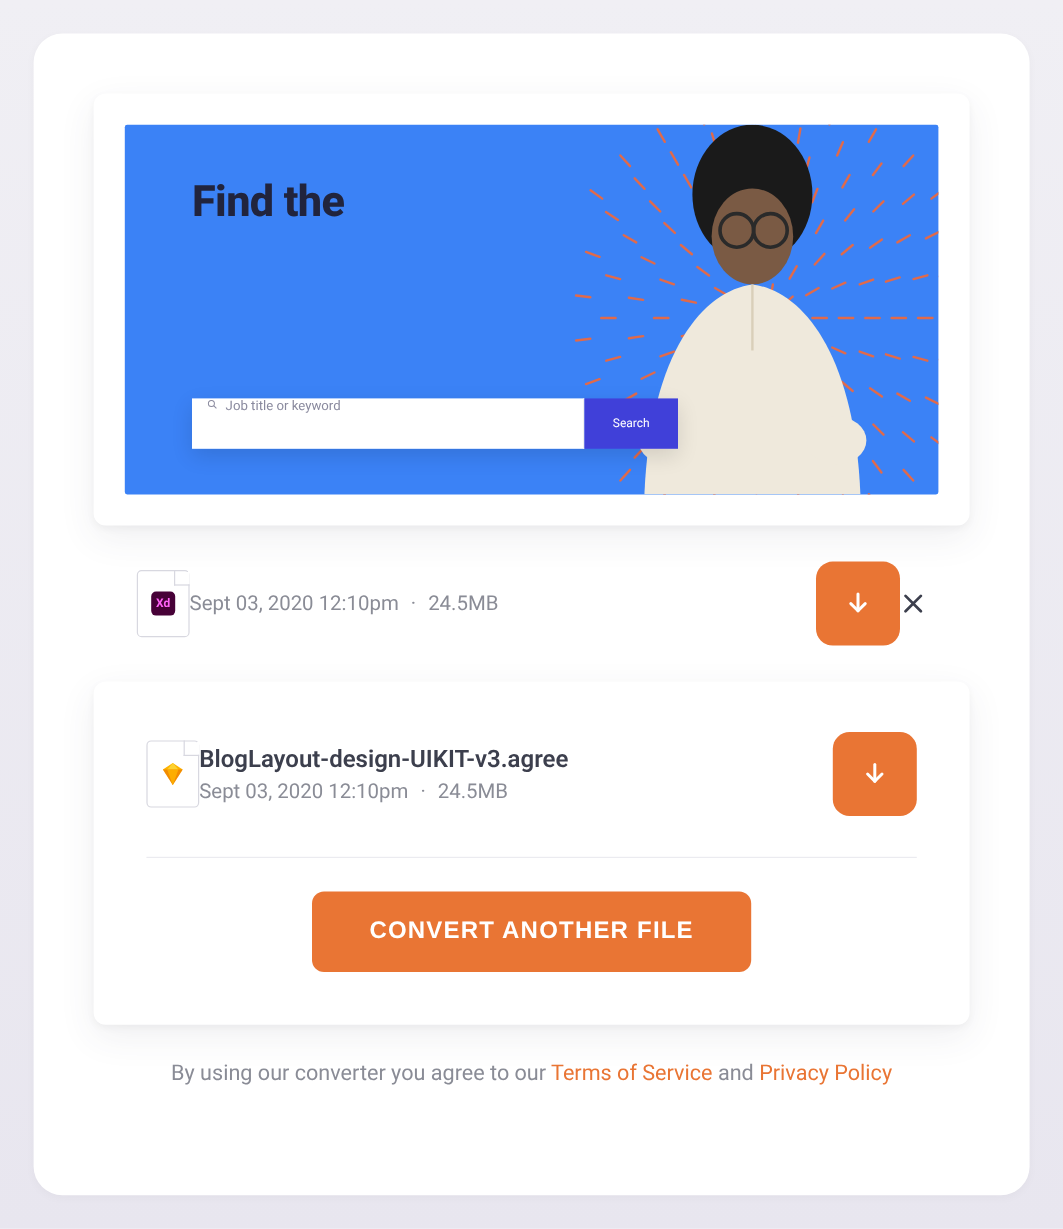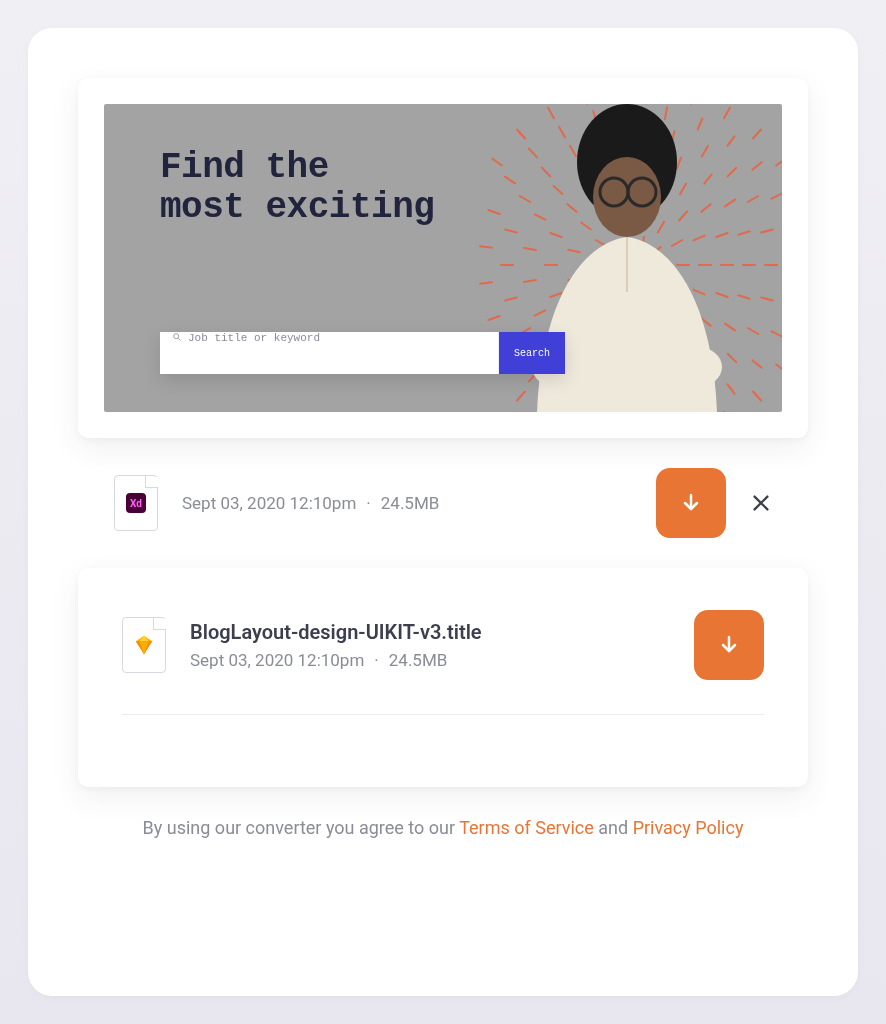--- a/index.html
+++ b/index.html
@@ -22,26 +22,25 @@
   }
   
   .preview-card {
     background: #fff;
     border-radius: 10px;
     box-shadow: 0 10px 30px rgba(60,60,90,0.08), 0 2px 6px rgba(0,0,0,0.04);
     padding: 26px;
     margin-bottom: 30px;
   }
   .preview-inner {
-    background: #a3a3a3;
+    background: #3b82f6;
     border-radius: 2px;
     height: 308px;
     position: relative;
     overflow: hidden;
-    font-family: Liberation Mono, monospace;
   }
   .preview-heading {
     position: absolute;
     top: 44px;
     left: 56px;
     font-size: 36px;
     font-weight: 800;
     line-height: 1.12;
     color: #21243d;
     letter-spacing: -0.5px;
@@ -76,21 +75,21 @@
     border-bottom: 1px solid #9a9ab0;
     transform: translateY(-70%) rotate(45deg);
   }
   .search-btn {
     background: #4040d9;
     color: #fff;
     font-size: 10px;
     display: flex;
     align-items: center;
     justify-content: center;
-    width: 66px;
+    width: 78px;
   }
   .mini-icon { width: 10px; height: 10px; }
   .dash-pattern {
     position: absolute;
     right: 0;
     top: 0;
     width: 300px;
     height: 100%;
     pointer-events: none;
   }
@@ -106,21 +105,20 @@
     right: 30px;
     bottom: 0;
     width: 250px;
     height: 320px;
   }
   
   .file-row {
     display: flex;
     align-items: center;
     padding: 0 36px;
-    gap: 24px;
     min-height: 70px;
   }
   .file-doc-icon {
     width: 44px;
     height: 56px;
     border: 1px solid #d8d8e0;
     border-radius: 4px;
     position: relative;
     background: #fff;
     display:flex;
@@ -371,21 +369,21 @@
         <circle cx="112" cy="100" r="14" fill="none" stroke="#2a2a2a" stroke-width="3"></circle>
         <circle cx="140" cy="100" r="14" fill="none" stroke="#2a2a2a" stroke-width="3"></circle>
         <line x1="126" y1="100" x2="126" y2="100" stroke="#2a2a2a" stroke-width="3"></line>
         <path d="M125 145 C 85 150 40 200 35 320 L 215 320 C 210 200 165 150 125 145 Z" fill="#efe9dc"></path>
         <path d="M125 145 L 125 200" stroke="#d9cfb9" stroke-width="2"></path>
         <ellipse cx="55" cy="275" rx="25" ry="20" fill="#efe9dc"></ellipse>
         <ellipse cx="195" cy="275" rx="25" ry="20" fill="#efe9dc"></ellipse>
       </svg>
       <div class="preview-heading">
         <span>Find the</span><br>
-        <span>most exciting</span><br>
+        <br>
       </div>
       <div class="search-bar">
         <div class="search-seg seg1">
           <svg class="mini-icon" viewBox="0 0 24 24" fill="none" stroke="#8a8a9e" stroke-width="2">
               <circle cx="10" cy="10" r="6"></circle>
               <line x1="15" y1="15" x2="20" y2="20"></line>
             </svg>
           <span>Job title or keyword</span>
         </div>
         <div class="search-btn">
@@ -424,34 +422,35 @@
     <div class="file-row">
       <div class="file-doc-icon">
         <svg class="badge-sketch" viewBox="0 0 24 24">
           <polygon points="12,2 21,8 12,22 3,8" fill="#fdb300"></polygon>
           <polygon points="12,2 17,8 12,22 7,8" fill="#fdd231"></polygon>
           <polygon points="3,8 21,8 12,22" fill="#ea6c00" opacity="0.55"></polygon>
           <polygon points="7,8 17,8 12,22" fill="#fdad00"></polygon>
         </svg>
       </div>
       <div class="file-info">
-        <div class="file-name">BlogLayout-design-UIKIT-v3.title</div>
+        <div class="file-name">BlogLayout-design-UIKIT-v3.agree</div>
         <div class="file-meta">
           <span>Sept 03, 2020 12:10pm</span>
           <span class="meta-dot">·</span>
           <span>24.5MB</span>
         </div>
       </div>
       <div class="dl-btn">
         <svg viewBox="0 0 24 24" fill="none" stroke-width="2.5" stroke-linecap="round" stroke-linejoin="round">
             <line x1="12" y1="4" x2="12" y2="18"></line>
             <polyline points="6 12 12 18 18 12"></polyline>
           </svg>
       </div>
     </div>
     <div class="divider"></div>
+    <button class="convert-btn">CONVERT ANOTHER FILE</button>
   </div>
 
   <div class="legal">
     <span>By using our converter you agree to our </span><span class="link">Terms of Service</span><span> and </span><span class="link">Privacy Policy</span>
   </div>
 
 </div>
 
 </body></html>

